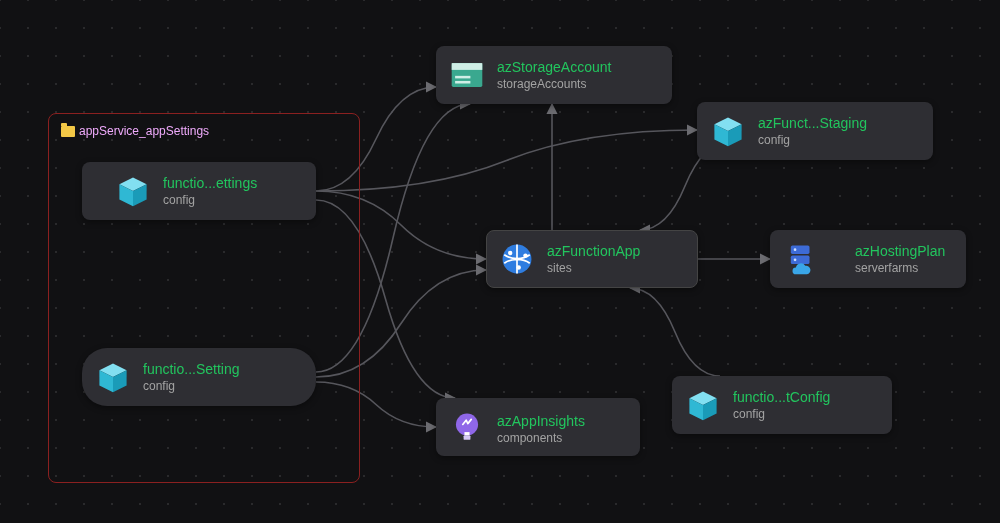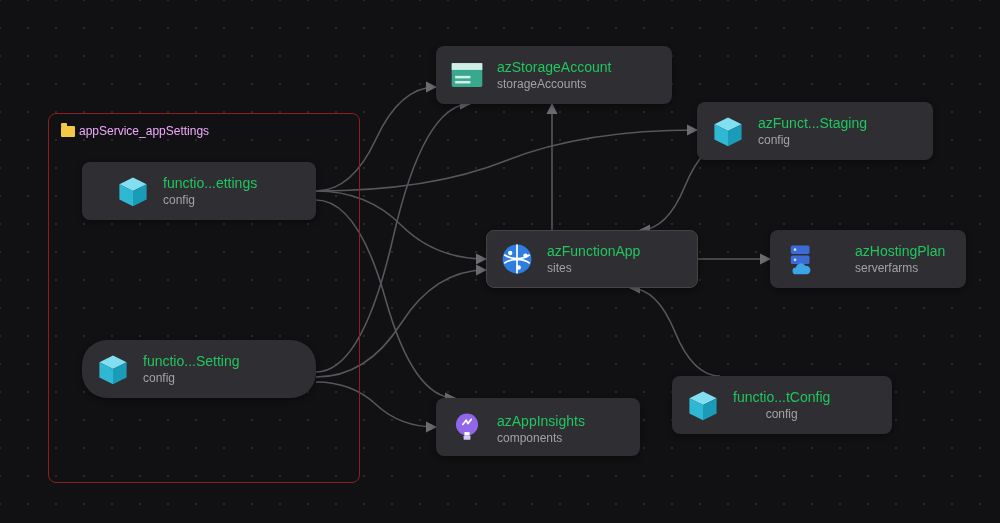--- a/index.html
+++ b/index.html
@@ -84,21 +84,21 @@
             <polygon class="top" points="20,4 36,12 20,20 4,12"></polygon>
             <polygon class="left" points="4,12 20,20 20,38 4,30"></polygon>
             <polygon class="right" points="36,12 20,20 20,38 36,30"></polygon>
           </svg>
         </div>
         <div class="node-text">
           <div class="node-title">functio...ettings</div>
           <div class="node-sub">config</div>
         </div>
       </div>
-      <div class="node" style="left: 82px; top: 340px; min-width: 234px; border-radius: 25px;">
+      <div class="node" style="left: 82px; top: 348px; min-width: 234px; border-radius: 25px;">
         <div class="node-icon">
           <svg class="cube" viewBox="0 0 40 40">
             <polygon class="top" points="20,4 36,12 20,20 4,12"></polygon>
             <polygon class="left" points="4,12 20,20 20,38 4,30"></polygon>
             <polygon class="right" points="36,12 20,20 20,38 36,30"></polygon>
           </svg>
         </div>
         <div class="node-text">
           <div class="node-title">functio...Setting</div>
           <div class="node-sub">config</div>
@@ -168,21 +168,21 @@
             <path class="fil" d="M17 26h6v4h-6z"></path>
             <rect class="base" x="16" y="30" width="8" height="5" rx="1"></rect>
             <path d="M15 17l4-5 2 4 4-5" stroke="#fff" stroke-width="2" fill="none" stroke-linecap="round" stroke-linejoin="round"></path>
           </svg>
         </div>
         <div class="node-text">
           <div class="node-title">azAppInsights</div>
           <div class="node-sub">components</div>
         </div>
       </div>
-      <div class="node" style="left: 672px; top: 376px; min-width: 220px; text-align: center;">
+      <div class="node" style="left: 672px; top: 376px; min-width: 220px;">
         <div class="node-icon">
           <svg class="cube" viewBox="0 0 40 40">
             <polygon class="top" points="20,4 36,12 20,20 4,12"></polygon>
             <polygon class="left" points="4,12 20,20 20,38 4,30"></polygon>
             <polygon class="right" points="36,12 20,20 20,38 36,30"></polygon>
           </svg>
         </div>
         <div class="node-text">
           <div class="node-title">functio...tConfig</div>
           <div class="node-sub">config</div>

